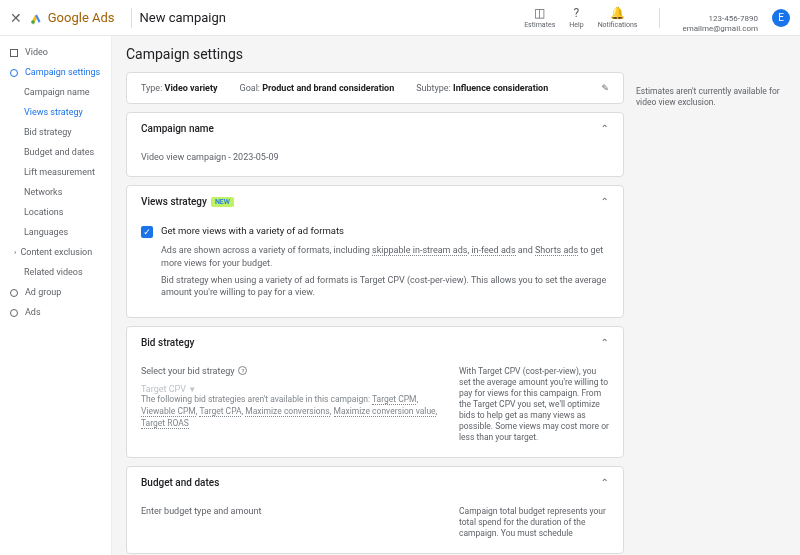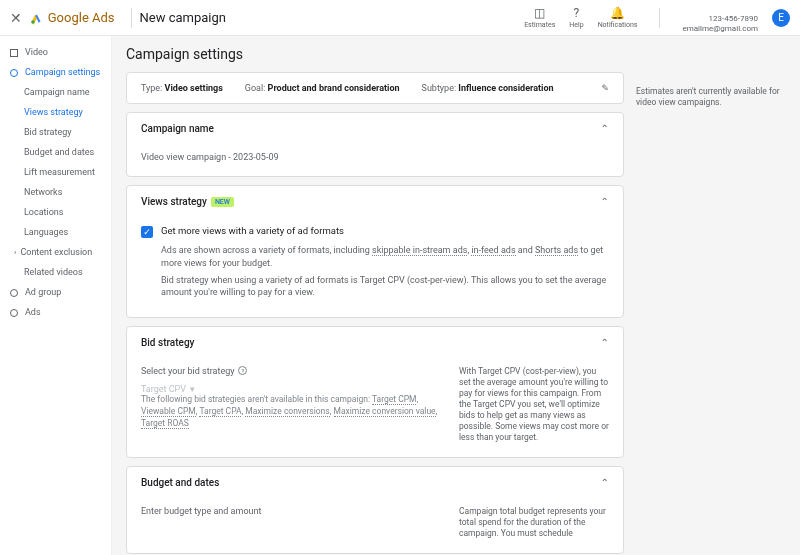--- a/index.html
+++ b/index.html
@@ -138,21 +138,21 @@
         <span>Ads</span>
       </div>
   </div>
 
   <div class="main">
     <div class="content">
       <h2 class="page-h">Campaign settings</h2>
 
       <div class="card">
         <div class="type-row">
-          <span><span class="lbl">Type:</span> <b class="val">Video settings</b></span>
+          <span><span class="lbl">Type:</span> <b class="val">Video variety</b></span>
           <span><span class="lbl">Goal:</span> <b class="val">Product and brand consideration</b></span>
           <span><span class="lbl">Subtype:</span> <b class="val">Influence consideration</b></span>
           <span class="edit-icon">✎</span>
         </div>
       </div>
 
       <div class="card">
         <div class="card-header">
           <span>Campaign name</span>
           <span class="chev">⌃</span>
@@ -209,15 +209,15 @@
         </div>
         <div class="card-body bid-body">
           <div class="bid-left">
             <div class="select-label">Enter budget type and amount</div>
           </div>
           <div class="bid-right">Campaign total budget represents your total spend for the duration of the campaign. You must schedule</div>
         </div>
       </div>
     </div>
 
-    <div class="side-note">Estimates aren't currently available for video view campaigns.</div>
+    <div class="side-note">Estimates aren't currently available for video view exclusion.</div>
   </div>
 </div>
 
 </body></html>

